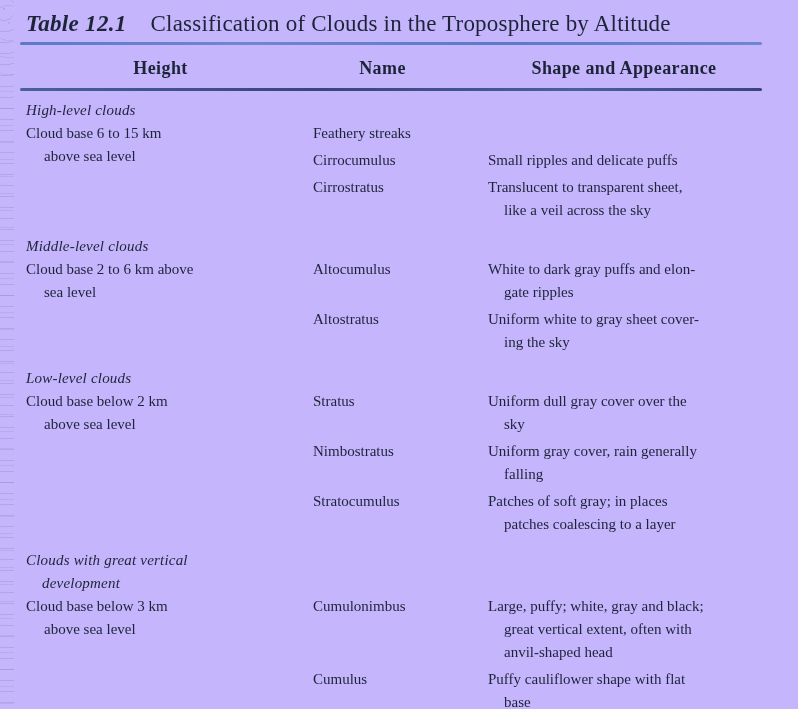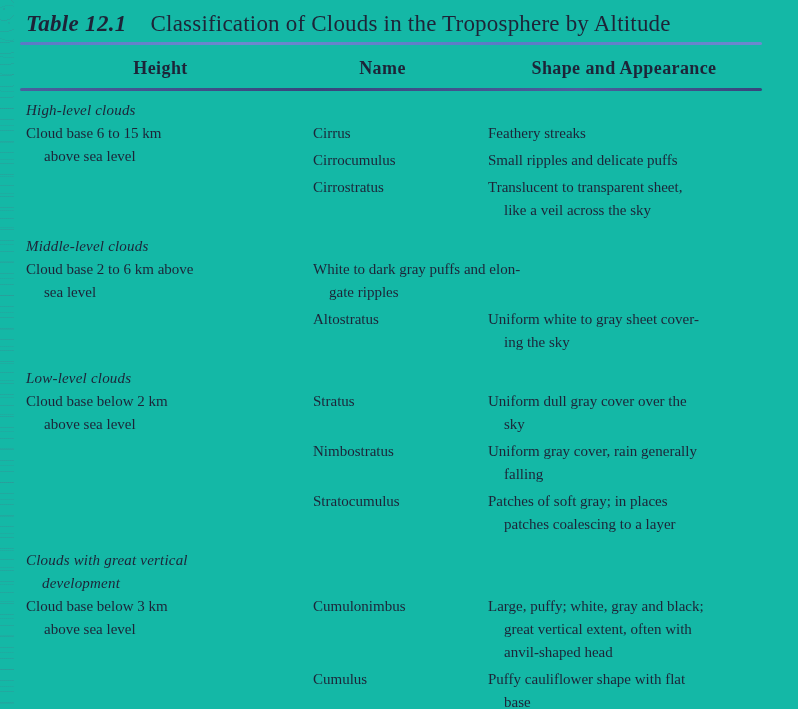--- a/index.html
+++ b/index.html
@@ -1,21 +1,21 @@
 <!DOCTYPE html>
 <html><head>
 <meta charset="utf-8">
 <style>
   html,body { margin:0; padding:0; }
   .page {
     position: relative;
     width: 798px;
     height: 709px;
     box-sizing: border-box;
-    background: #14b8a6;
+    background: #c4b5fd;
     color: #1d2438;
     font-family: "Liberation Serif", serif;
     padding: 10px 20px 0 26px;
     overflow: hidden;
   }
   
   .page::before {
     content:"";
     position:absolute; left:0; top:0; width:14px; height:100%;
     background:
@@ -72,21 +72,20 @@
 
   <div class="body">
 
     <section class="sec">
       <div class="cat">High-level clouds</div>
       <div class="sec-body">
         <div class="hcell">Cloud base 6 to 15 km
 above sea level</div>
         <div class="rows">
           <div class="row">
-            <div class="ncell">Cirrus</div>
             <div class="dcell">Feathery streaks</div>
           </div>
           <div class="row">
             <div class="ncell">Cirrocumulus</div>
             <div class="dcell">Small ripples and delicate puffs</div>
           </div>
           <div class="row">
             <div class="ncell">Cirrostratus</div>
             <div class="dcell">Translucent to transparent sheet,
 like a veil across the sky</div>
@@ -95,20 +94,21 @@
       </div>
     </section>
 
     <section class="sec">
       <div class="cat">Middle-level clouds</div>
       <div class="sec-body">
         <div class="hcell">Cloud base 2 to 6 km above
 sea level</div>
         <div class="rows">
           <div class="row">
+            <div class="ncell">Altocumulus</div>
             <div class="dcell">White to dark gray puffs and elon-
 gate ripples</div>
           </div>
           <div class="row">
             <div class="ncell">Altostratus</div>
             <div class="dcell">Uniform white to gray sheet cover-
 ing the sky</div>
           </div>
         </div>
       </div>

